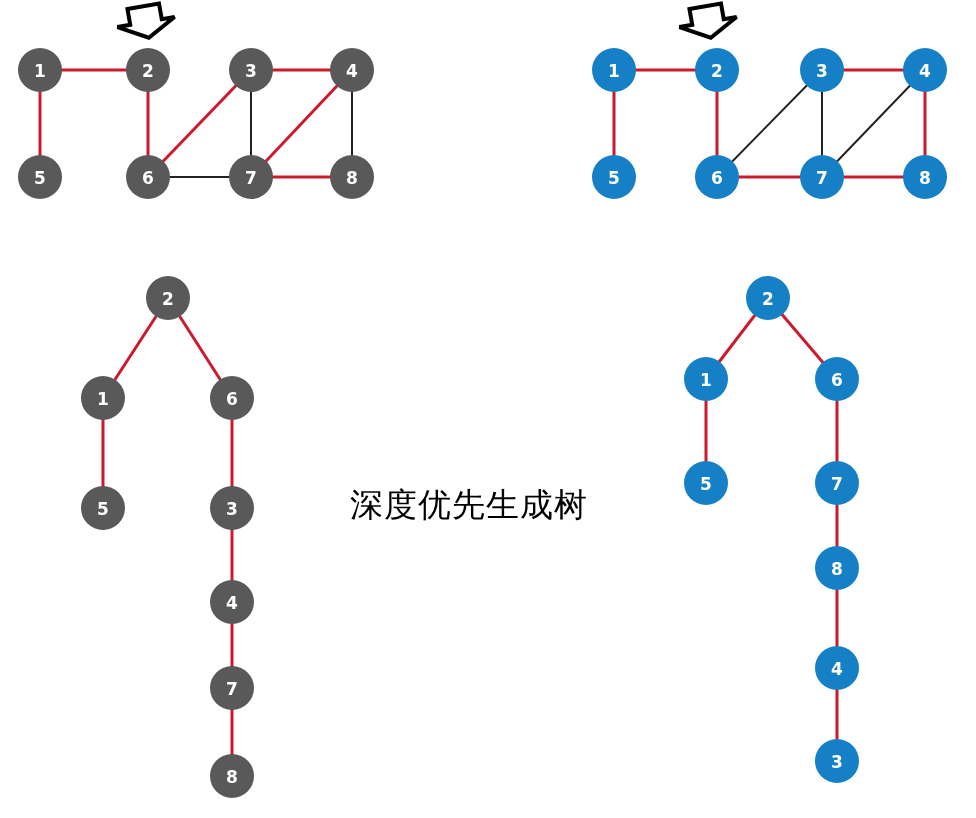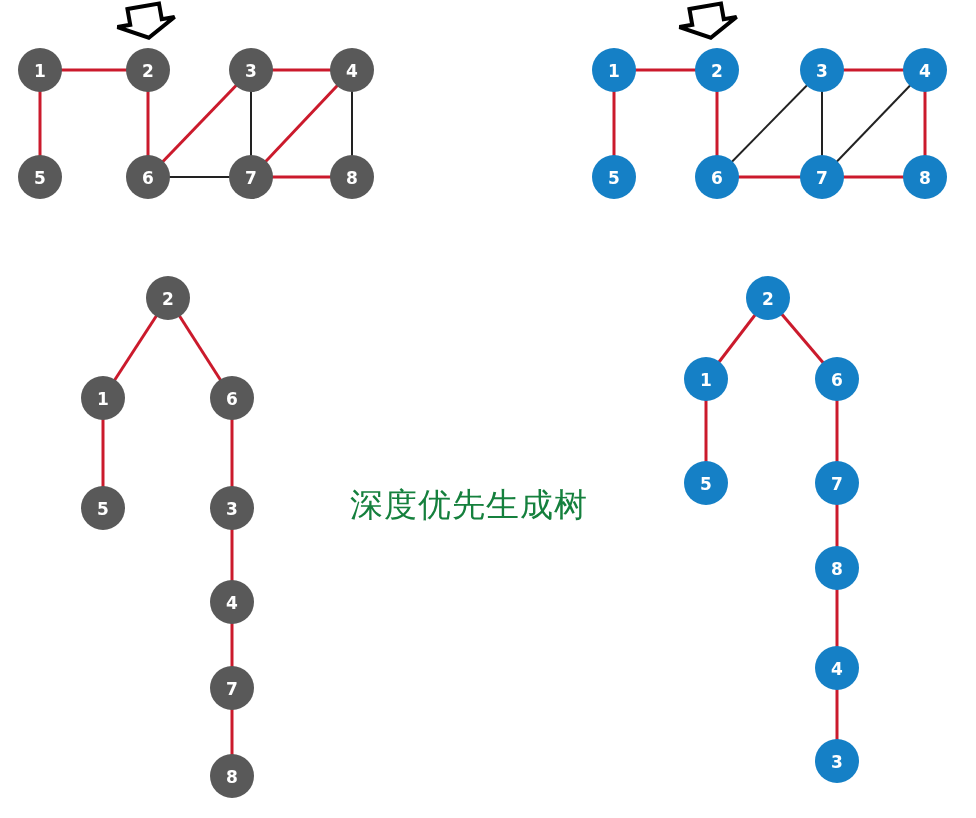--- a/index.html
+++ b/index.html
@@ -19,21 +19,21 @@
     position: absolute;
     left: 0;
     top: 0;
   }
   #center-title {
     position: absolute;
     left: 350px;
     top: 487px;
     font-size: 33px;
     line-height: 1.1;
-    color: #15803d;
+    color: #000000;
     letter-spacing: 1px;
     white-space: nowrap;
   }
 </style>
 </head>
 <body>
 
 <div id="stage">
   <svg id="diagram-svg" width="976" height="818" viewBox="0 0 976 818">
       <g>

